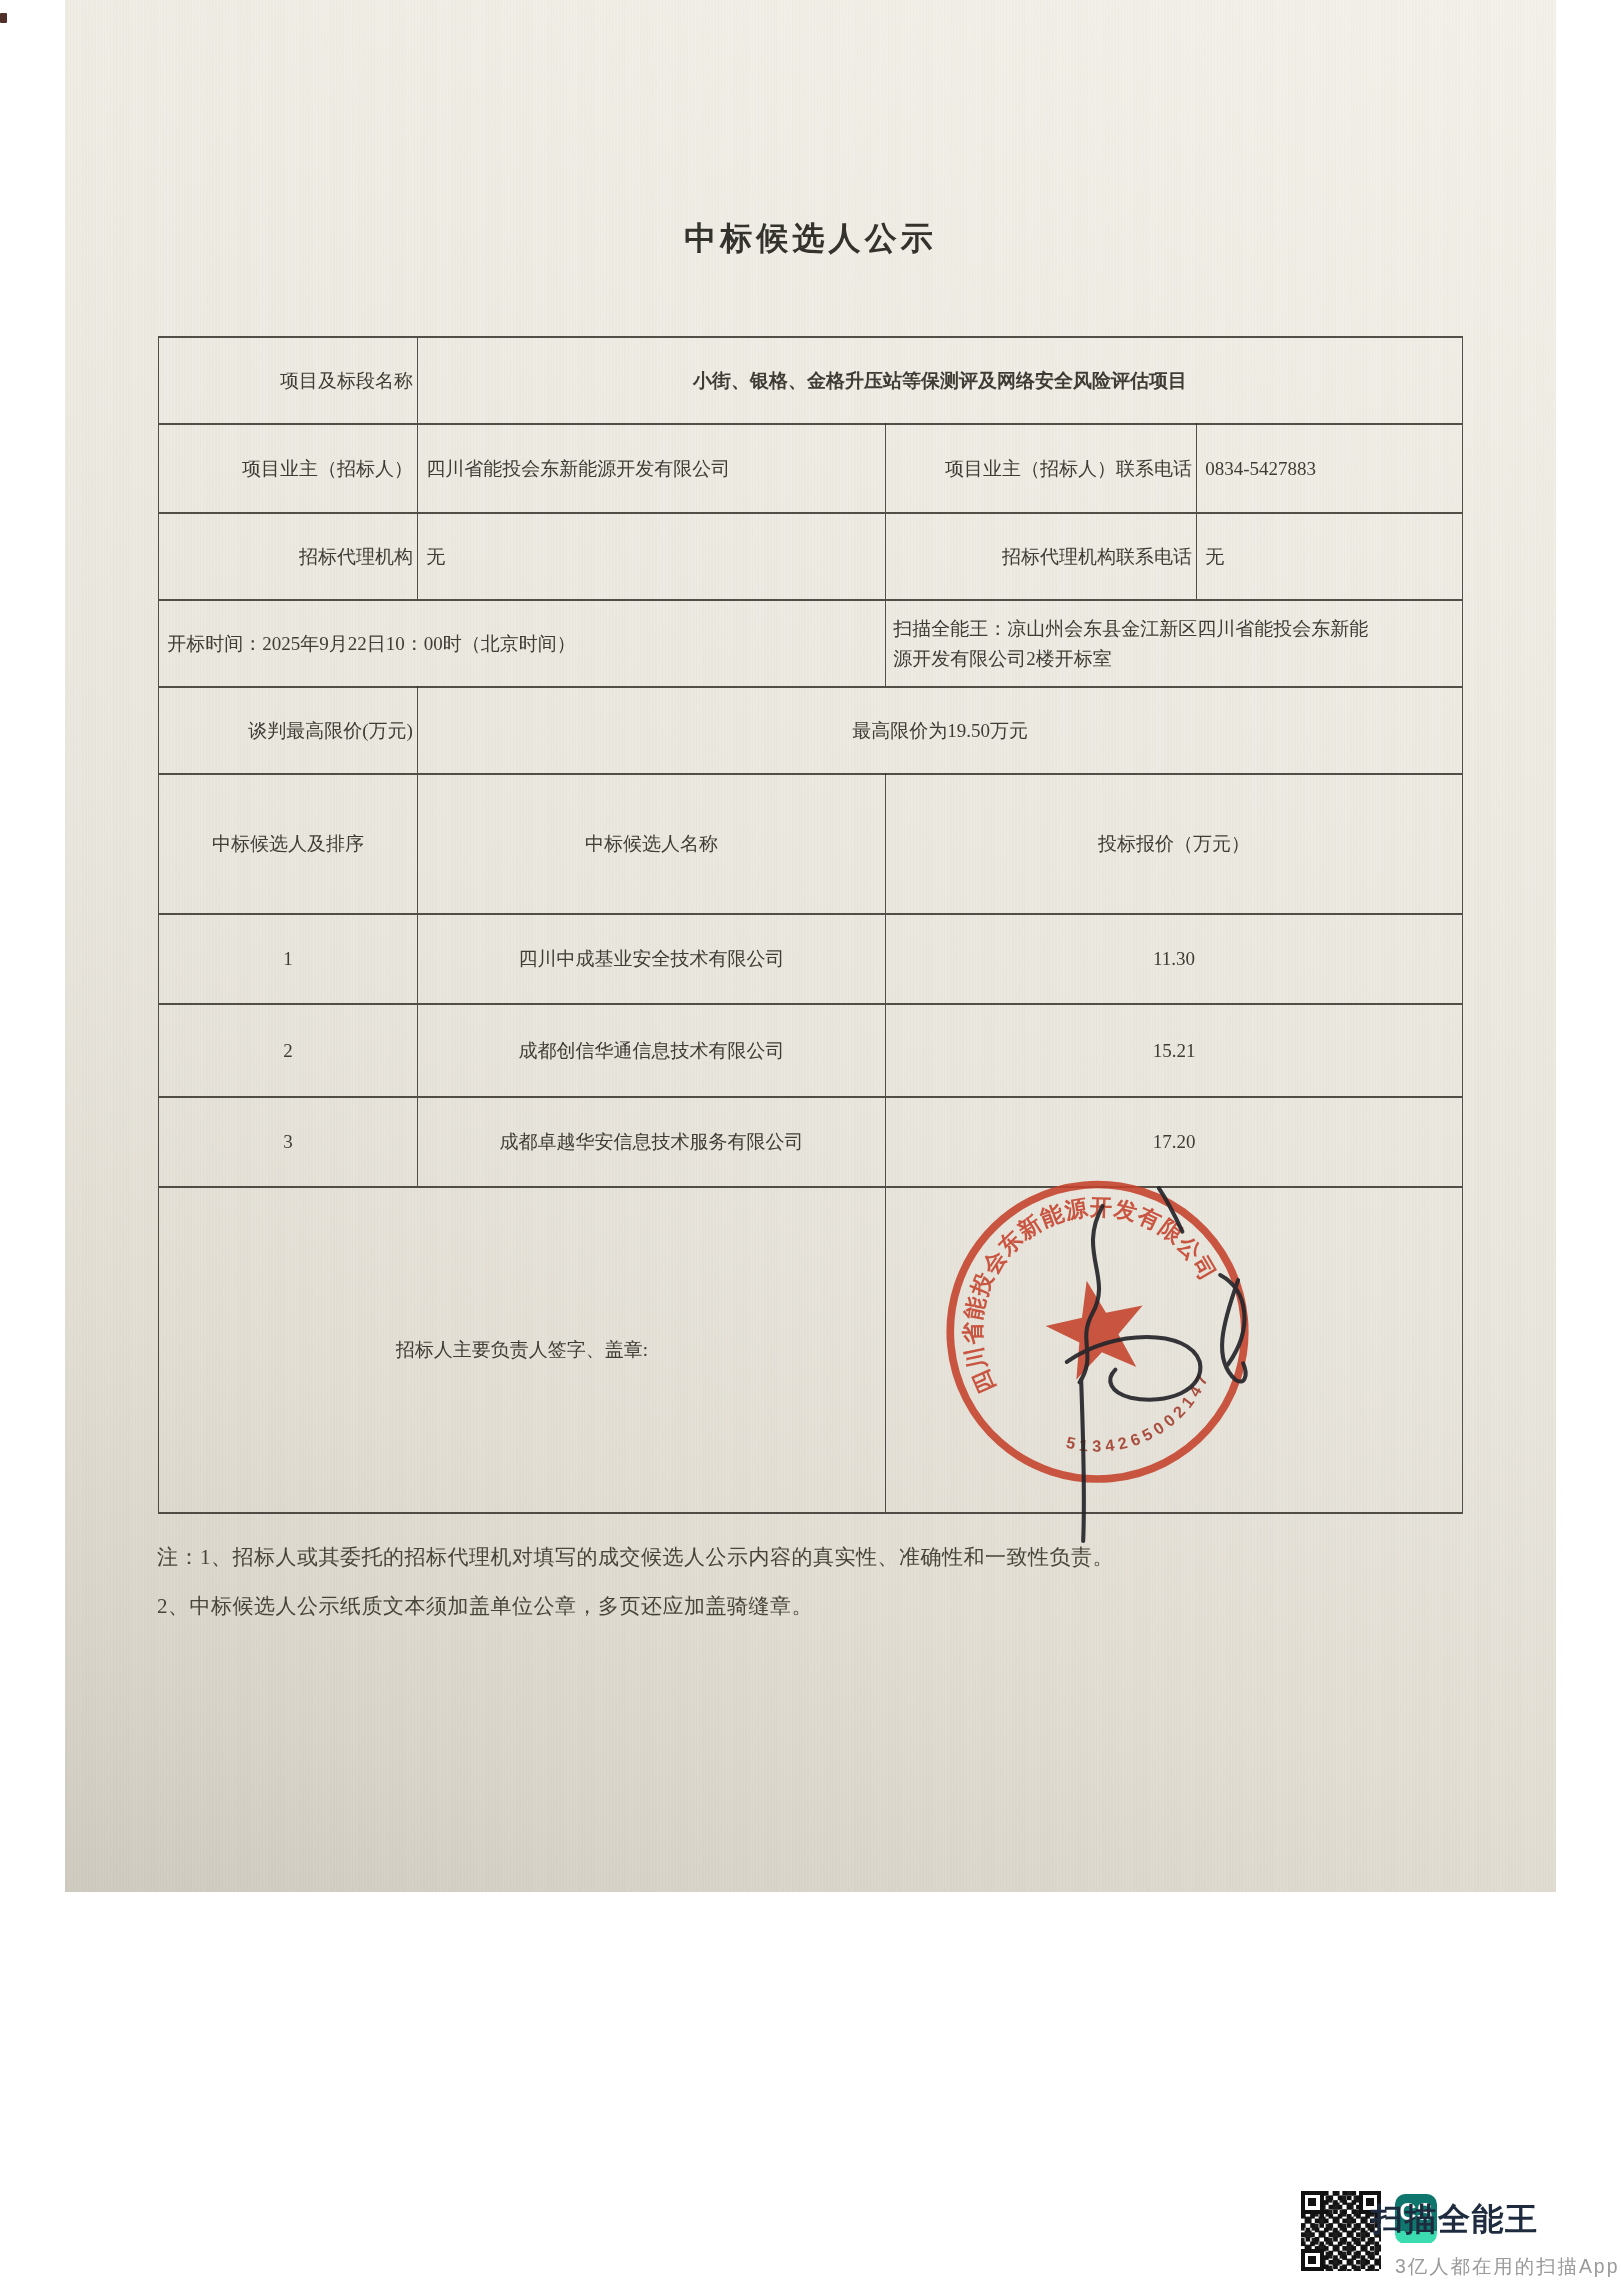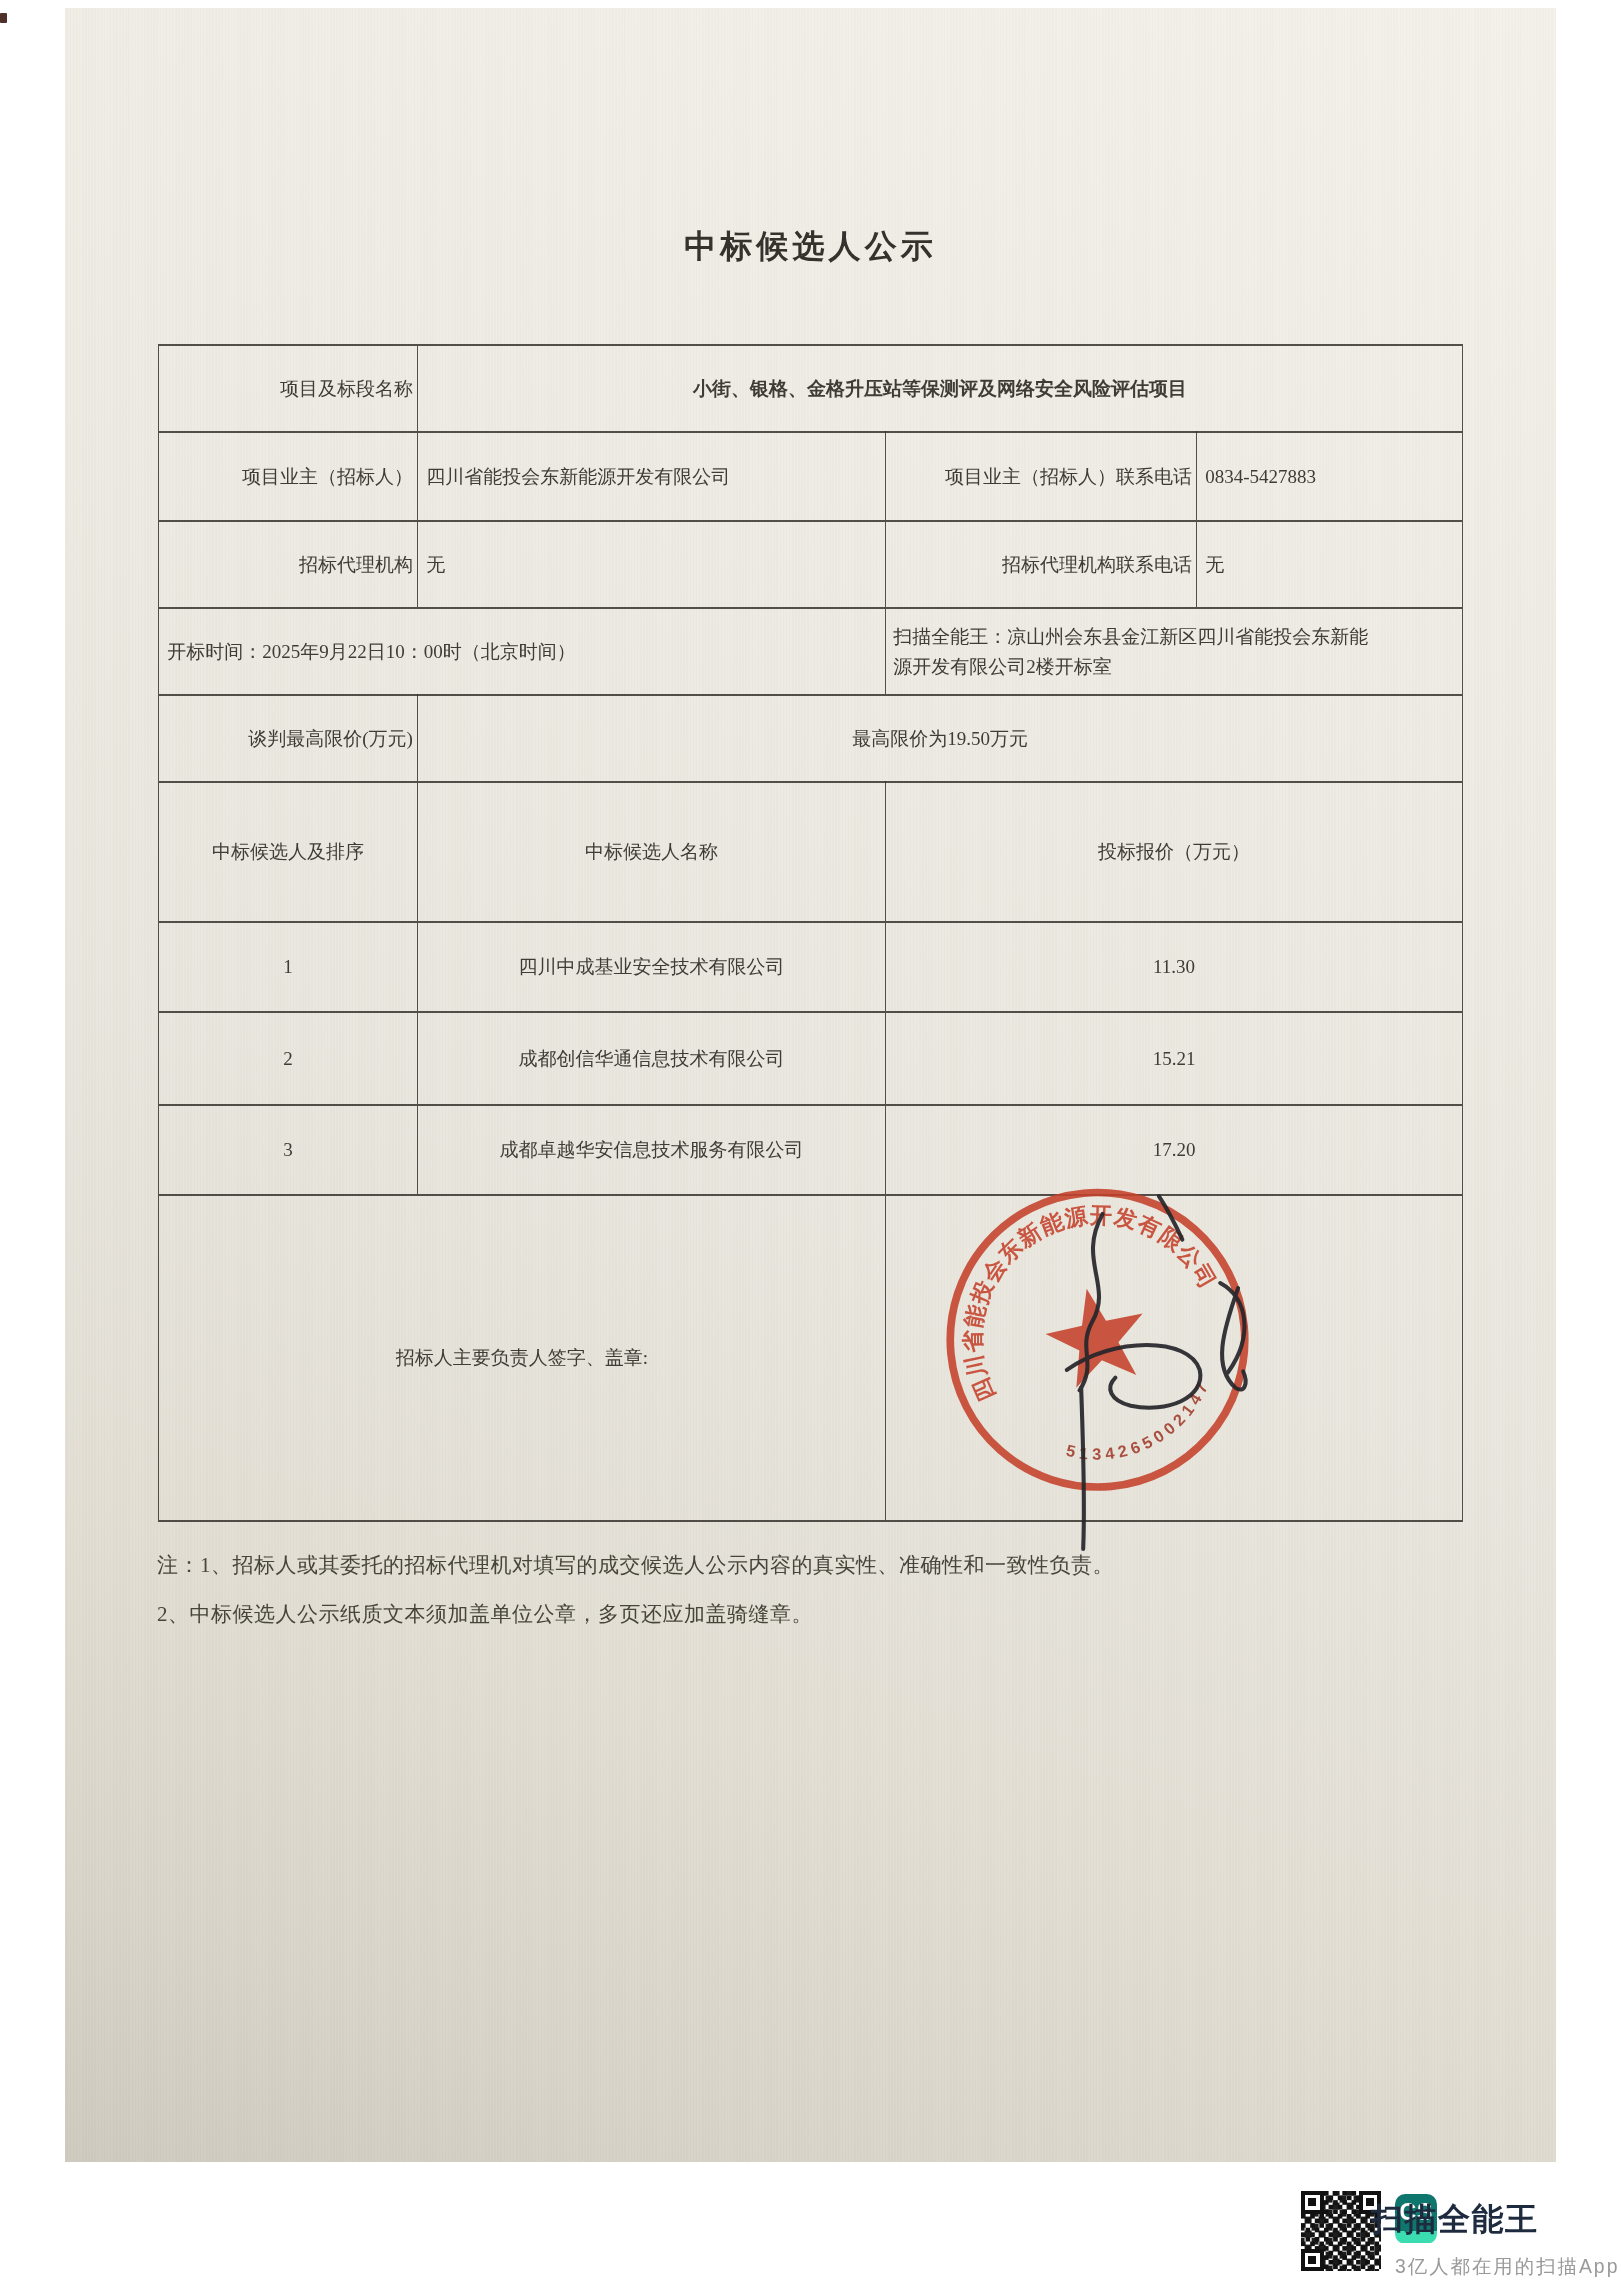--- a/index.html
+++ b/index.html
@@ -4,21 +4,21 @@
 <style>
   html,body{margin:0;padding:0;}
   body{
     width:1622px;height:2295px;position:relative;overflow:hidden;
     background:#ffffff;
     font-family:"Liberation Serif","DejaVu Serif",serif;
     color:#3f3c35;
   }
   
   .paper{
-    position:absolute;left:65px;top:8px;width:1491px;height:2154px;
+    position:absolute;left:65px;top:0;width:1491px;height:1892px;
     background:
       repeating-linear-gradient(90deg, rgba(255,255,255,.028) 0 1.5px, rgba(70,60,40,.016) 1.5px 3.1px),
       linear-gradient(200deg,#f4f1ea 0%,#eeebe3 30%,#e9e6de 55%,#e2deD4 75%,#d8d4c9 90%,#cfcabf 100%);
   }
   .speck{position:absolute;left:0;top:13.3px;width:6.6px;height:10.2px;background:#4f302b;border-radius:1px;}
   .doc-title{
     position:absolute;left:0;top:217px;width:100%;
     text-align:center;font-size:32px;font-weight:700;letter-spacing:4.1px;color:#34322d;
     font-family:"Liberation Sans","DejaVu Sans",sans-serif;
   }

